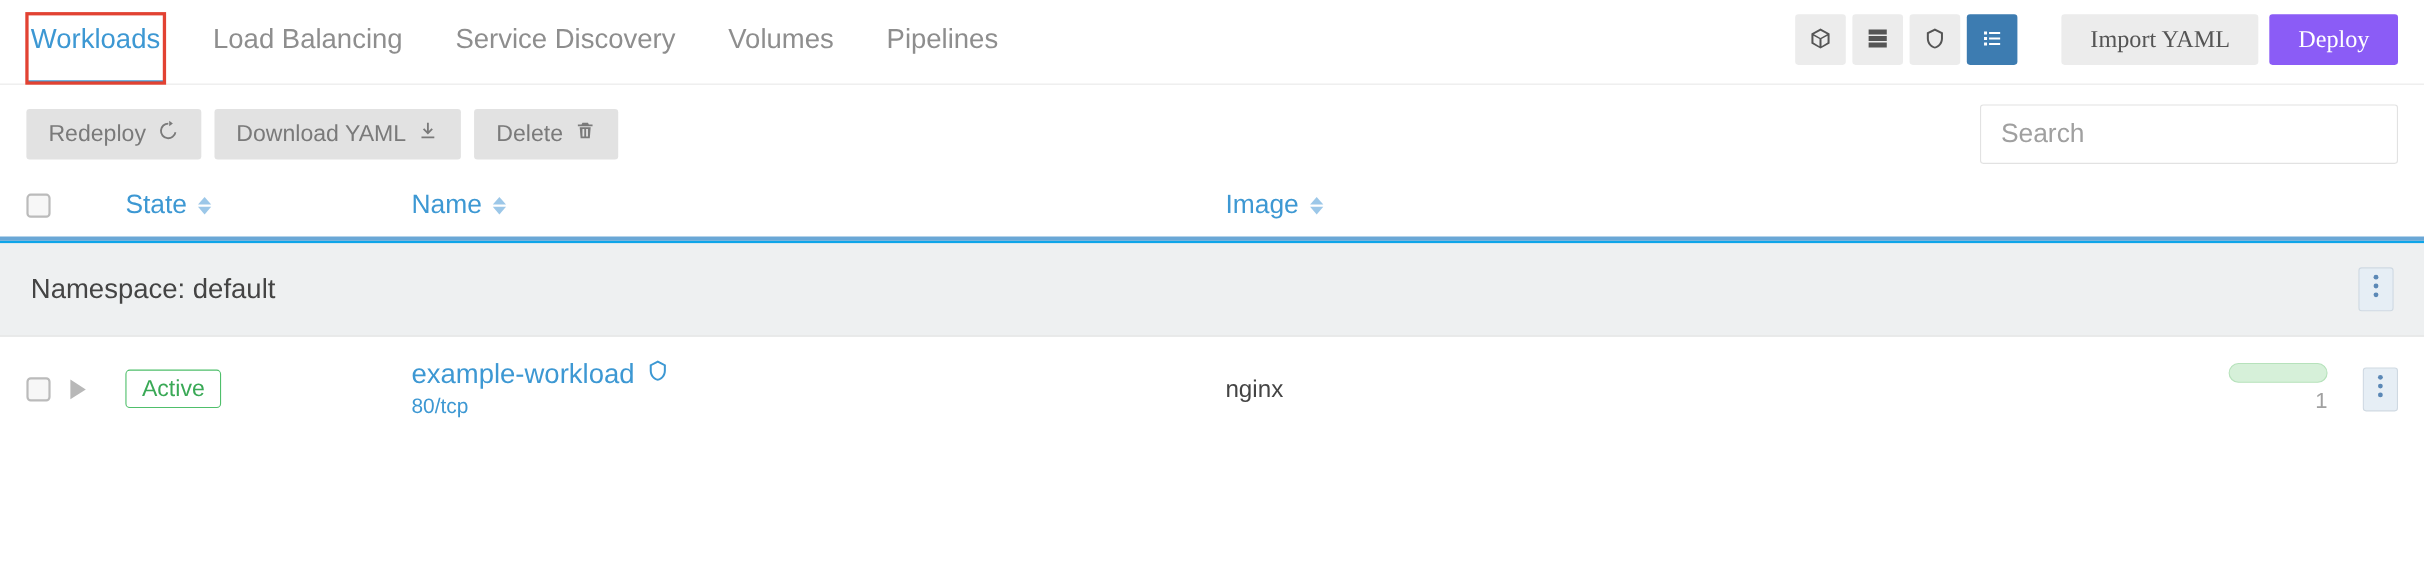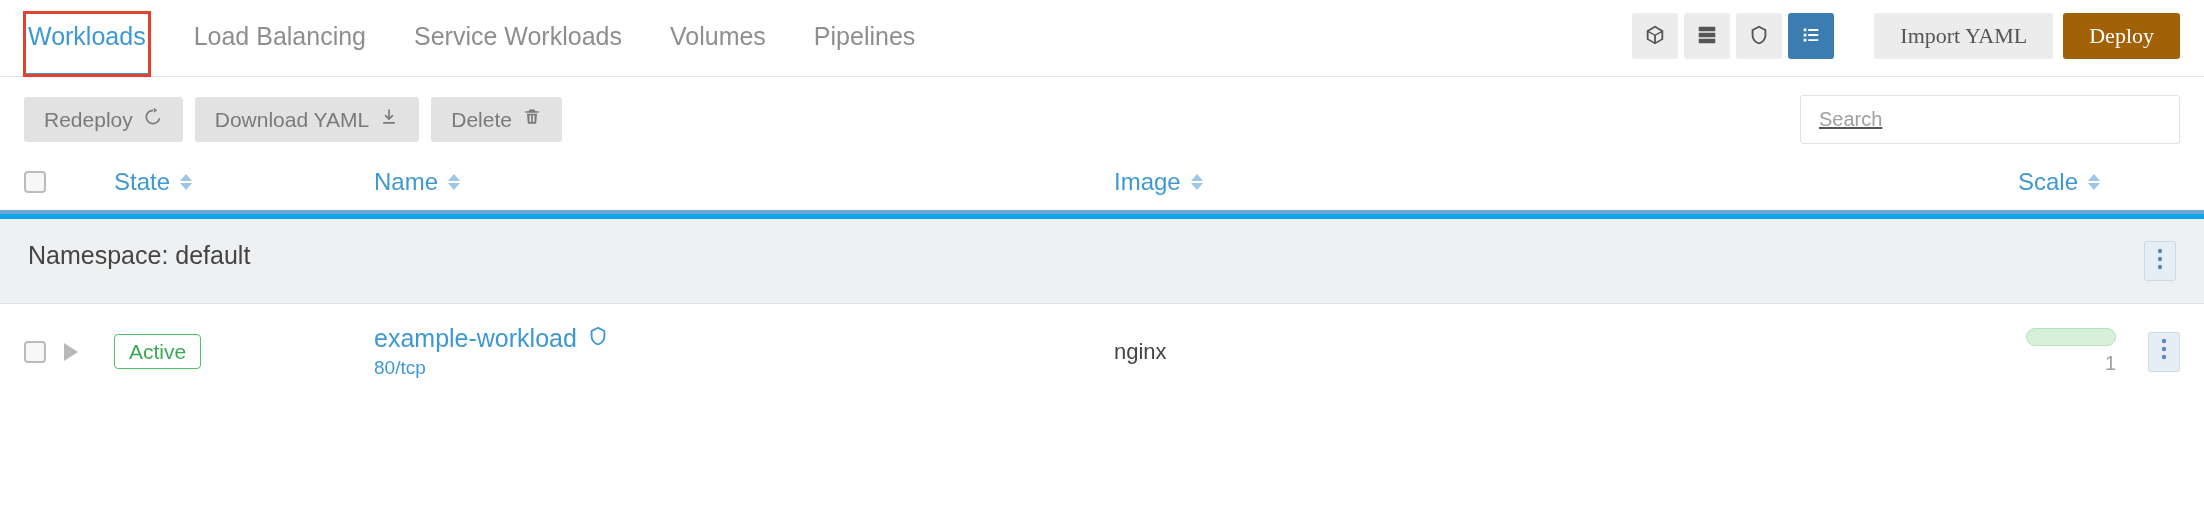--- a/index.html
+++ b/index.html
@@ -12,43 +12,43 @@
 .tab.active { color: #3d98d3; border-bottom: 3px solid #3d98d3; }
 .tab.active.highlighted { outline: 3px solid #e24232; outline-offset: -2px; }
 .topbar-right { display: flex; align-items: center; gap: 10px; margin-bottom: 16px; }
 .icon-btn-group { display: flex; gap: 6px; margin-right: 30px; }
 .icon-btn { width: 46px; height: 46px; background: #ececec; border: none; display: flex; align-items: center; justify-content: center; cursor: pointer; border-radius: 3px; }
 .icon-btn.active { background: #3d7cb1; }
 .icon-btn svg { width: 22px; height: 22px; fill: #555; }
 .icon-btn.active svg { fill: #fff; }
 .btn { padding: 10px 26px; border: none; border-radius: 3px; cursor: pointer; font-size: 22px; font-family: Liberation Serif, serif; }
 .btn-light { background: #ececec; color: #555; }
-.btn-primary { background: #a16207; color: #fff; }
+.btn-primary { background: #8b5cf6; color: #fff; }
 
 
 .actionbar { display: flex; align-items: center; padding: 18px 24px; gap: 12px; }
 .action-btn { background: #e2e2e2; color: #7a7a7a; border: none; padding: 10px 20px; border-radius: 3px; font-size: 21px; display: inline-flex; align-items: center; gap: 10px; cursor: pointer; }
 .action-btn svg { width: 20px; height: 20px; fill: #7a7a7a; }
 .search-box { margin-left: auto; }
-.search-box input { border: 1px solid #e2e2e2; padding: 12px 18px; font-size: 20px; border-radius: 3px; width: 380px; color: #555; text-decoration: underline; }
+.search-box input { border: 1px solid #e2e2e2; padding: 12px 18px; font-size: 24px; border-radius: 3px; width: 380px; color: #555; }
 .search-box input::placeholder { color: #a0a0a0; }
 
 
 .thead { display: flex; align-items: center; padding: 6px 24px 14px 24px; border-bottom: 4px solid #6aa7d6; }
 .th { color: #3d98d3; font-size: 24px; display: flex; align-items: center; gap: 10px; cursor: pointer; }
 .col-check { width: 90px; display: flex; align-items: center; }
 .col-state { width: 260px; }
 .col-name { width: 740px; }
 .col-image { width: 660px; }
 .col-scale { flex: 1; justify-content: flex-end; display: flex; padding-right: 80px; }
 
 .checkbox { width: 22px; height: 22px; border: 2px solid #bbb; border-radius: 4px; background: #f7f7f7; cursor: pointer; }
 
 
-.ns-row { background: #eef0f1; padding: 22px 28px; display: flex; align-items: flex-start; border-top: 5px solid #0ea5e9; border-bottom: 1px solid #e2e2e2; }
+.ns-row { background: #eef0f1; padding: 22px 28px; display: flex; align-items: center; border-top: 2px solid #0ea5e9; border-bottom: 1px solid #e2e2e2; }
 .ns-label { font-size: 25px; color: #444; flex: 1; }
 .kebab { width: 32px; height: 40px; background: #e6eef5; border: 1px solid #cfd9e2; border-radius: 3px; display: flex; align-items: center; justify-content: center; cursor: pointer; }
 .kebab svg { width: 6px; height: 22px; fill: #5b88b6; }
 
 
 .row { display: flex; align-items: center; padding: 20px 24px; }
 .row .col-check { display: flex; align-items: center; gap: 18px; }
 .expand-caret { width: 0; height: 0; border-top: 9px solid transparent; border-bottom: 9px solid transparent; border-left: 14px solid #b8b8b8; cursor: pointer; }
 .badge-active { border: 1.5px solid #4fbf6b; color: #3aa956; padding: 5px 14px; border-radius: 4px; font-size: 21px; background: #fff; }
 .wl-name { color: #3d98d3; font-size: 25px; display: flex; align-items: center; gap: 10px; }
@@ -65,21 +65,21 @@
 .sort-arrows .up { width: 0; height: 0; border-left: 6px solid transparent; border-right: 6px solid transparent; border-bottom: 7px solid #9cc7e8; }
 .sort-arrows .down { width: 0; height: 0; border-left: 6px solid transparent; border-right: 6px solid transparent; border-top: 7px solid #9cc7e8; }
 </style>
 </head>
 <body>
 
 <div class="topbar">
   <div class="tabs">
     <div class="tab active highlighted">Workloads</div>
     <div class="tab">Load Balancing</div>
-    <div class="tab">Service Workloads</div>
+    <div class="tab">Service Discovery</div>
     <div class="tab">Volumes</div>
     <div class="tab">Pipelines</div>
   </div>
   <div class="topbar-right">
     <div class="icon-btn-group">
       <button class="icon-btn">
         <span><svg viewBox="0 0 24 24">
               <path d="M12 2 3 7v10l9 5 9-5V7l-9-5zm0 2.2 6.5 3.6L12 11.4 5.5 7.8 12 4.2zM5 9.3l6 3.3v7L5 16V9.3zm8 10.3v-7l6-3.3V16l-6 3.6z"></path>
             </svg></span>
       </button>
@@ -141,27 +141,20 @@
   </div>
   <div class="th col-name">
     <span>Name</span>
     <span class="sort-arrows">
         <span class="up"></span>
         <span class="down"></span>
       </span>
   </div>
   <div class="th col-image">
     <span>Image</span>
-    <span class="sort-arrows">
-        <span class="up"></span>
-        <span class="down"></span>
-      </span>
-  </div>
-  <div class="th col-scale">
-    <span>Scale</span>
     <span class="sort-arrows">
         <span class="up"></span>
         <span class="down"></span>
       </span>
   </div>
 </div>
 
 <div class="ns-row">
   <div class="ns-label">Namespace: default</div>
   <div class="kebab">

